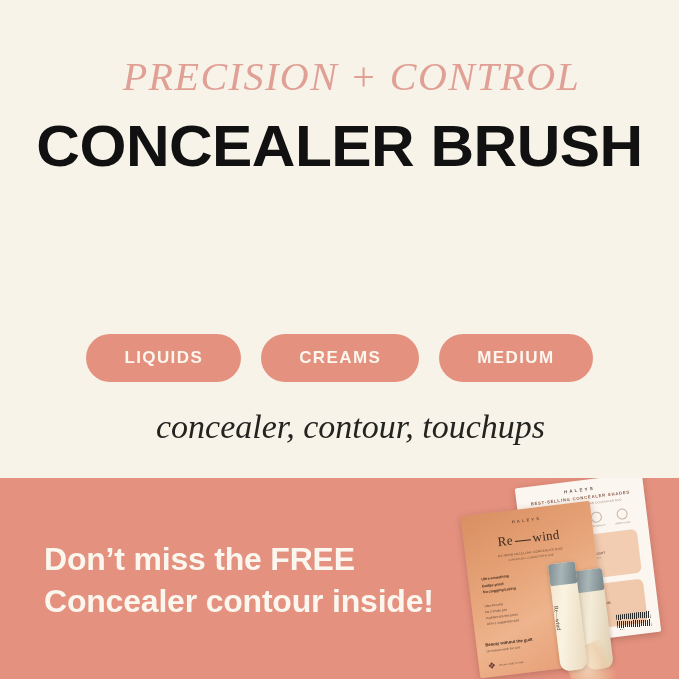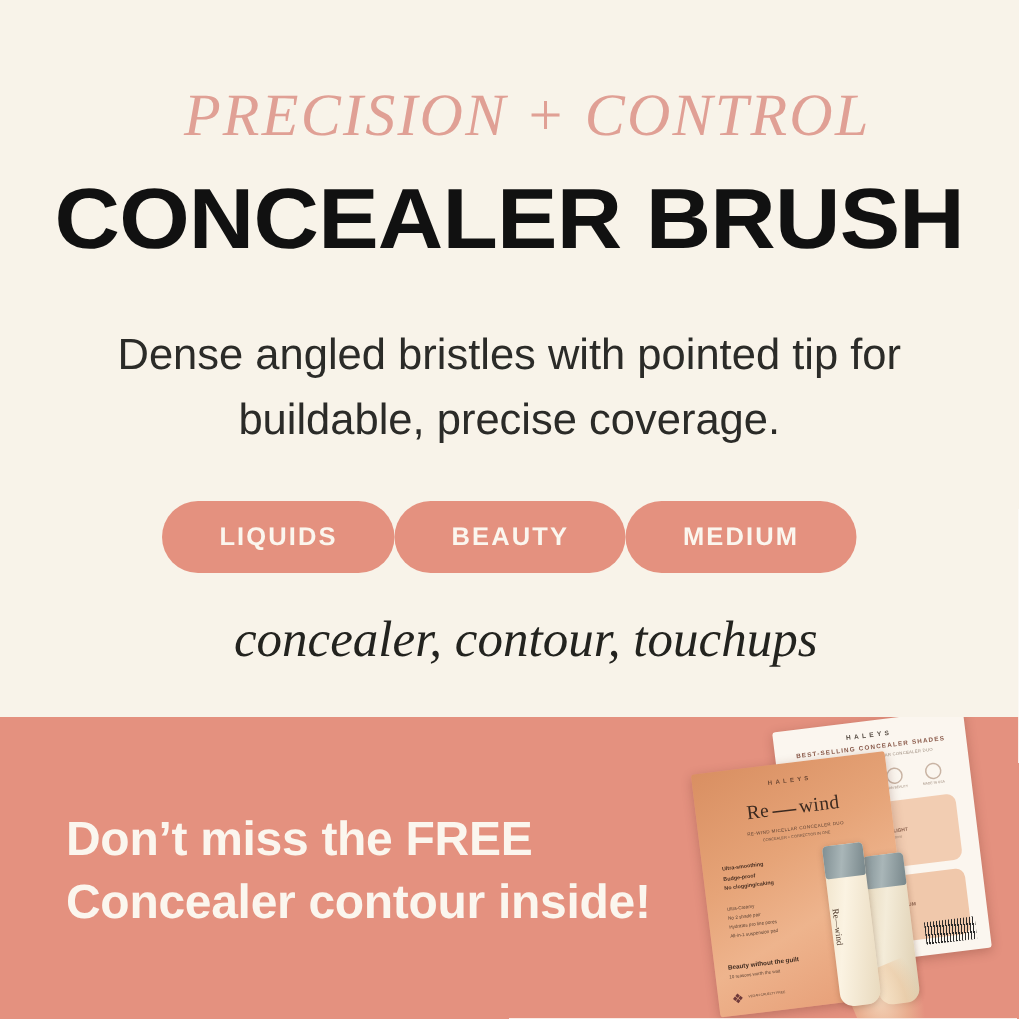--- a/index.html
+++ b/index.html
@@ -67,21 +67,21 @@
   }
 
   
   .pill-row {
     position: absolute;
     left: 0; top: 334px;
     width: 679px;
     display: flex;
     justify-content: center;
     align-items: center;
-    gap: 0;
+    gap: 20px;
   }
   .pill {
     height: 48px;
     border-radius: 26px;
     background: #e4917f;
     color: #fbf6ee;
     font-size: 17px;
     font-weight: 700;
     letter-spacing: 1.4px;
     display: flex;
@@ -322,25 +322,24 @@
 <body>
 
 <div id="canvas">
 
   <div class="top-panel">
 
     <div class="eyebrow">PRECISION + CONTROL</div>
 
     <div class="headline">CONCEALER BRUSH</div>
 
-    <div class="subtitle">Dense angled bristles with pointed tip for buildable, precise coverage.</div>
 
     <div class="pill-row">
       <div class="pill">LIQUIDS</div>
-      <div class="pill">BEAUTY</div>
+      <div class="pill">CREAMS</div>
       <div class="pill">MEDIUM</div>
     </div>
 
     <div class="tagline">concealer, contour, touchups</div>
   </div>
 
   <div class="banner">
 
     <div class="banner-text">
       <div>Don’t miss the FREE</div>

